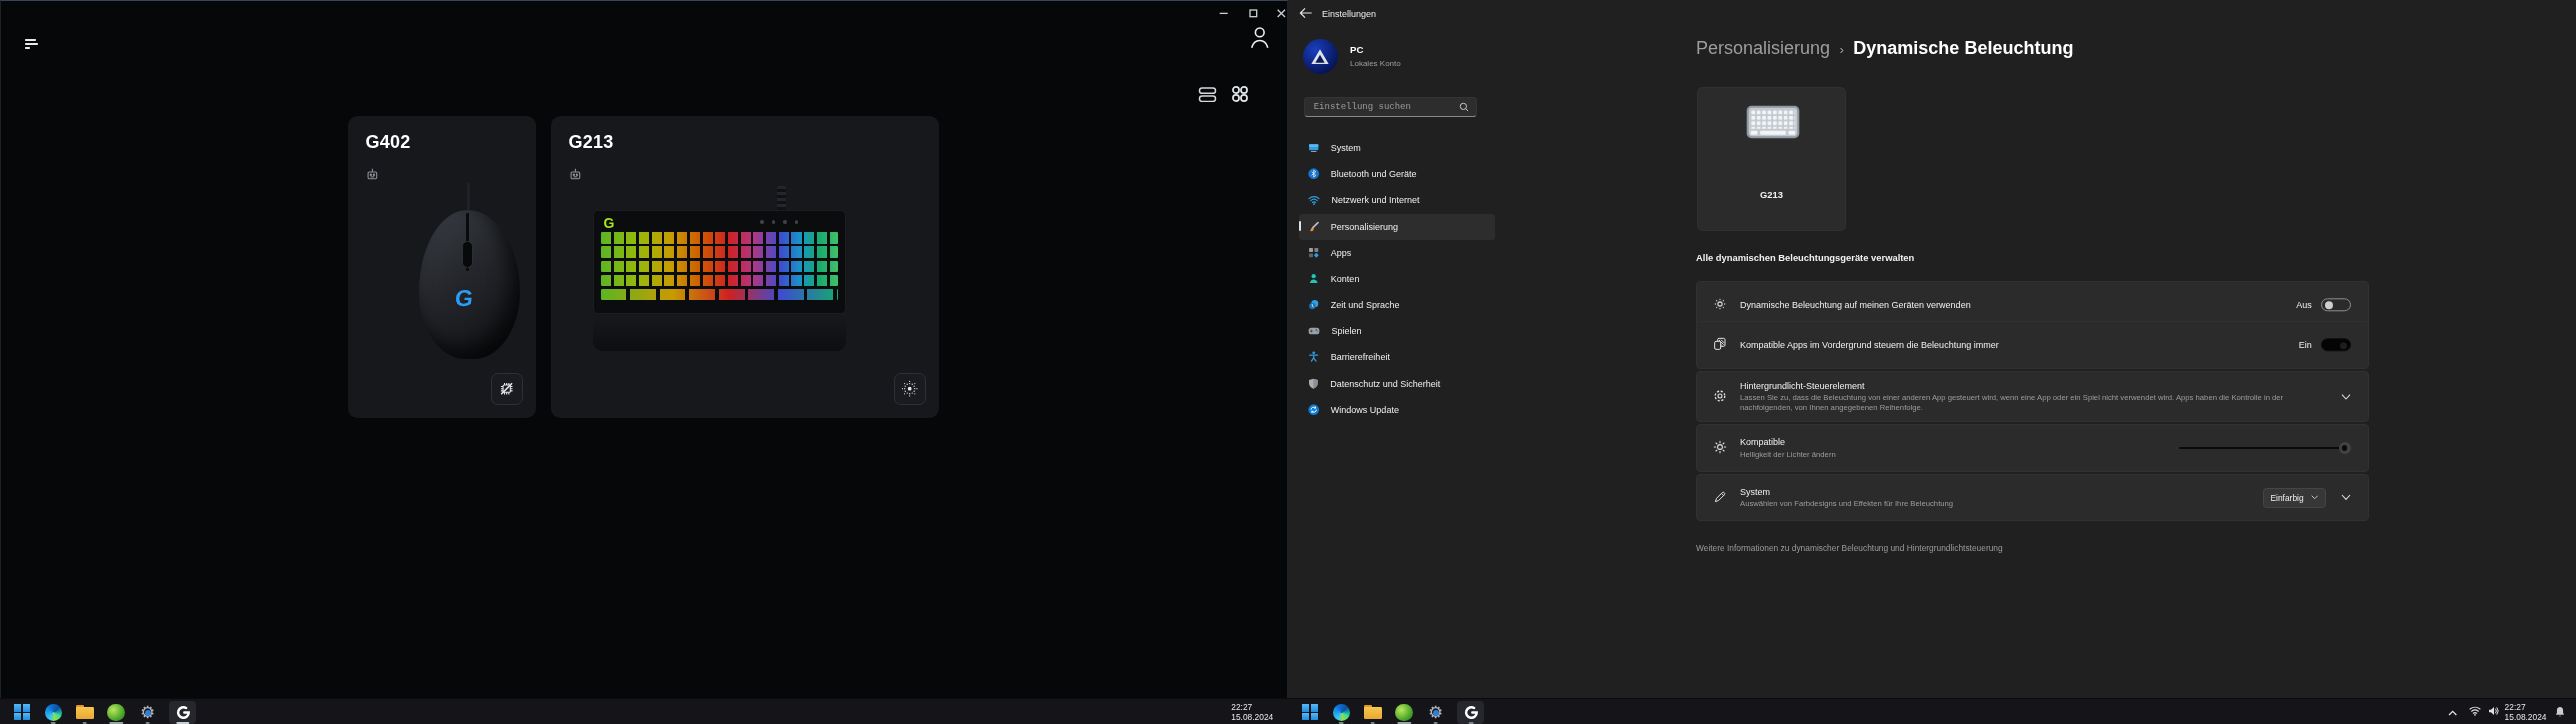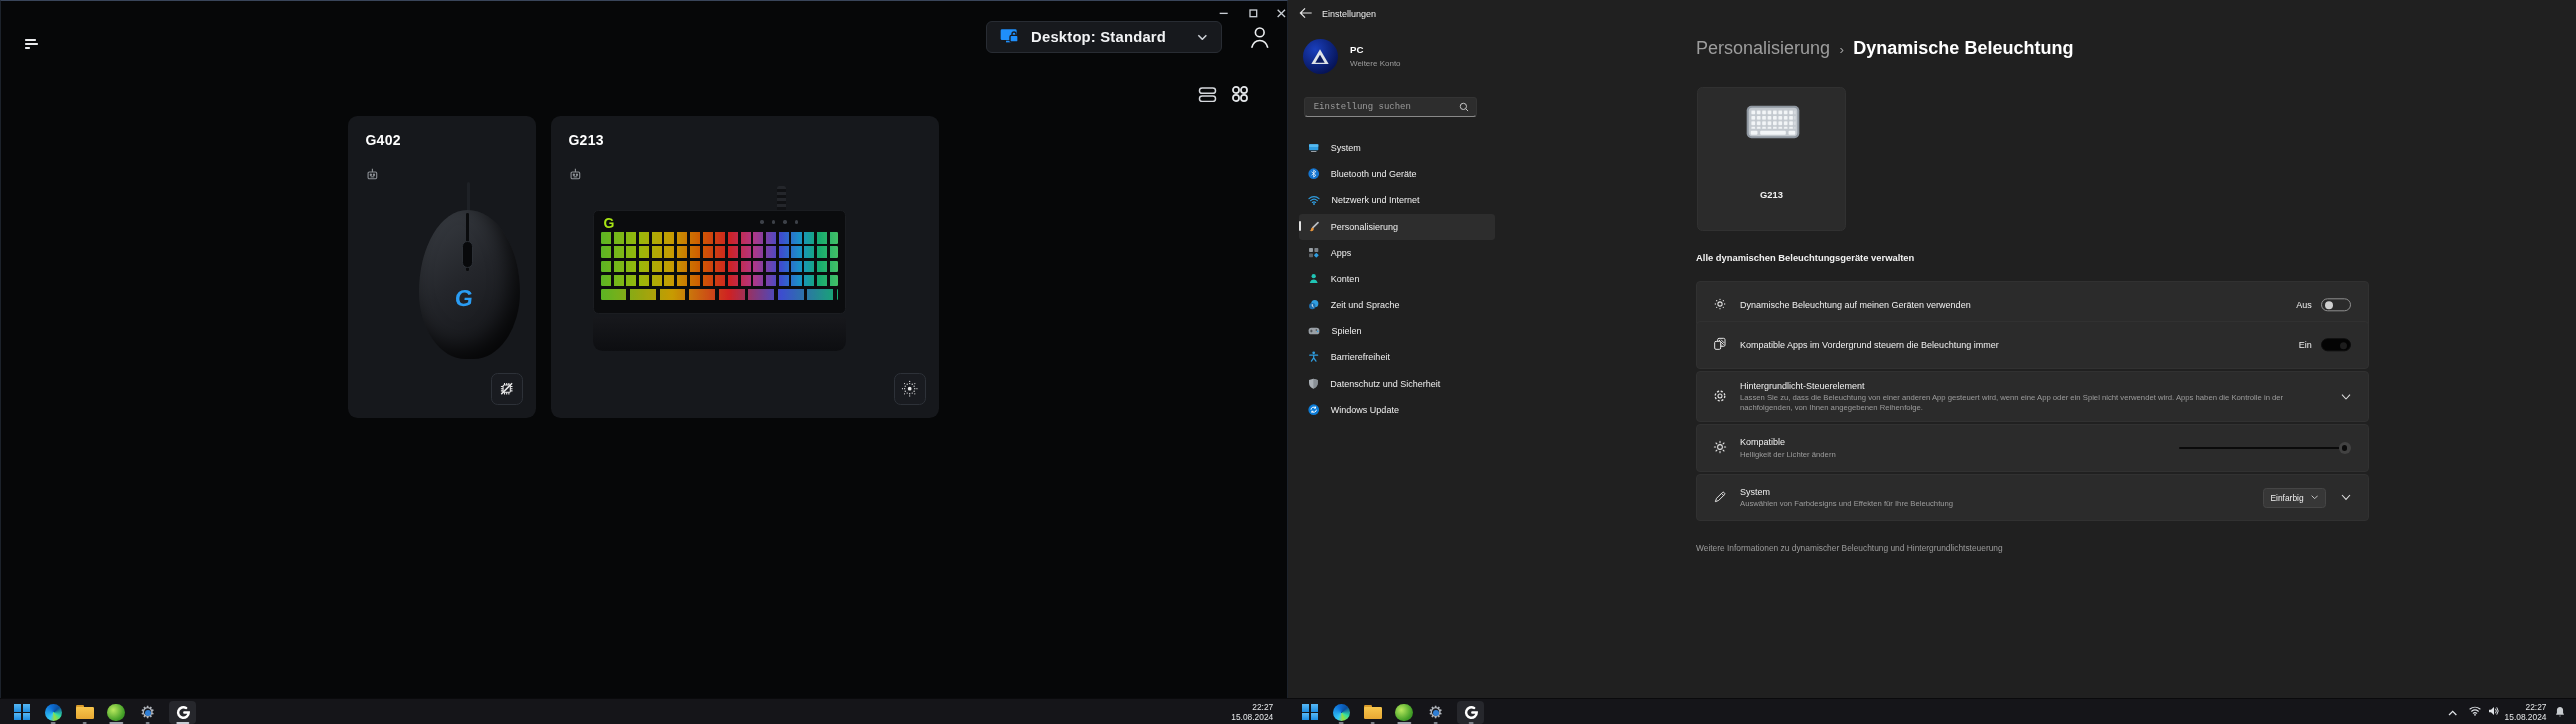--- a/index.html
+++ b/index.html
@@ -9,21 +9,21 @@
   #screen{position:relative;width:2576px;height:725px;background:#000}
 
   
   #monitor-left{position:absolute;left:0;top:0;width:1288px;height:725px;background:#000}
   #ghub-window{position:absolute;left:0;top:0;width:1288px;height:698px;background:#060708;border-top:1.3px solid #39455a;border-left:0.7px solid #1c222b;border-right:0.7px solid #1c222b}
   .hamburger span{display:block;height:2px;background:#e9eaec;border-radius:0.7px;margin-bottom:2px}
   #profile-pill{position:absolute;left:985px;top:20px;width:236px;height:32px;background:#17191d;border:0.7px solid #282c33;border-radius:6px;display:flex;align-items:center;padding:0 13.4px;gap:10.7px}
   #profile-pill .plabel{font-size:14.8px;font-weight:800;color:#f2f3f5;letter-spacing:0.2px;flex:1}
   .winctl{position:absolute;top:6.7px;display:flex;align-items:center;gap:17.4px}
   .gcard{position:absolute;top:115px;height:302px;background:#16181c;border-radius:9.4px}
-  .gtitle{position:absolute;left:17.4px;top:16px;font-size:14px;font-weight:800;color:#fff;letter-spacing:0.3px}
+  .gtitle{position:absolute;left:17.4px;top:16px;font-size:18px;font-weight:800;color:#fff;letter-spacing:0.3px}
   .gdev{position:absolute;left:17.4px;top:51px}
   .gbadge{position:absolute;right:13.4px;bottom:13.4px;width:32px;height:32px;border:0.7px solid #2d3138;border-radius:6.7px;display:flex;align-items:center;justify-content:center;background:#191b20}
   
   .mouse{position:absolute;left:64px;top:67px;width:114px;height:178px}
   .mouse .cable{position:absolute;left:55px;top:-1.3px;width:3.4px;height:32px;background:#1e2126;border-radius:2px}
   .mouse .mbody{position:absolute;left:6.7px;top:27px;width:101px;height:149px;border-radius:48% 52% 46% 46%/55% 55% 45% 45%;background:linear-gradient(145deg,#3a3e44 0%,#24262b 45%,#101114 100%);box-shadow:inset -9.4px -12px 20px rgba(0,0,0,.7)}
   .mouse .split{position:absolute;left:54px;top:29.5px;width:2.7px;height:58px;background:#0a0b0d;border-radius:1.3px}
   .mouse .wheel{position:absolute;left:50px;top:58px;width:10.7px;height:27px;background:#08090b;border:1.3px solid #2c3036;border-radius:5.4px}
   .mouse .glogo{position:absolute;left:43px;top:102px;font-size:23px;font-weight:800;color:#2a9df4;transform:skewX(-6deg)}
   
@@ -46,21 +46,21 @@
   .tb-ghub-box{width:27px;height:23px;background:#26272c;border-radius:4px;display:flex;align-items:center;justify-content:center;position:relative}
   .start-grid{display:grid;grid-template-columns:7.4px 7.4px;grid-template-rows:7.4px 7.4px;gap:1.3px}
   .start-grid i{background:linear-gradient(180deg,#57b8f5,#1d8ce0)}
   .edge-circle{width:17.4px;height:17.4px;border-radius:50%;background:conic-gradient(from 210deg,#35c8f5,#0d6fd8 35%,#0a4f9e 55%,#35e0a0 75%,#9adf3c 88%,#35c8f5)}
   .folder-ic{position:relative;width:18px;height:14px}
   .folder-ic::before{content:"";position:absolute;left:0;top:0;width:8.7px;height:4px;background:#d99b2b;border-radius:1.3px 1.3px 0 0}
   .folder-ic::after{content:"";position:absolute;left:0;top:2px;width:18px;height:12px;background:linear-gradient(180deg,#f8c64d,#e8a833);border-radius:1.3px}
   .green-circle{width:17.4px;height:17.4px;border-radius:50%;background:radial-gradient(circle at 35% 35%,#b9e95e,#44a028 65%,#2c7a1b)}
   .gear-ic{position:relative;font-size:17px;color:#b0b4ba;line-height:1}
   .gear-ic::after{content:"";position:absolute;left:50%;top:54%;width:6px;height:6px;margin:-3px 0 0 -3px;border-radius:50%;background:#2f7fd6}
-  .tb-clock{position:absolute;right:14.8px;top:3.4px;text-align:right;color:#e7e9eb;font-size:8.4px;line-height:10px}
+  .tb-clock{position:absolute;right:14.8px;top:3.4px;text-align:left;color:#e7e9eb;font-size:8.4px;line-height:10px}
   .tray-ic{position:absolute;top:7.4px}
 
   
   #monitor-right{position:absolute;left:1288px;top:0;width:1024px;height:725px;background:#000}
   #settings-window{position:absolute;left:0;top:0;width:1288px;height:698px;background:#202020}
   #settings-title{position:absolute;left:34px;top:9.4px;font-size:9px;color:#ececec}
   #avatar{position:absolute;left:14.8px;top:39px;width:35px;height:35px;border-radius:50%;background:radial-gradient(circle at 35% 30%,#1a3fbd,#061457 75%);display:flex;align-items:center;justify-content:center}
   #acct-name{position:absolute;left:62px;top:44px;font-size:9.7px;font-weight:700;color:#fff}
   #acct-sub{position:absolute;left:62px;top:59px;font-size:8px;color:#9d9d9d}
   #search-box{position:absolute;left:16px;top:97px;width:173px;height:19.5px;background:#2d2d2d;border:0.7px solid #343434;border-bottom:0.7px solid #898989;border-radius:3.4px;display:flex;align-items:center;padding:0 6.7px}
@@ -115,32 +115,20 @@
               <line x1="1" y1="8" x2="13" y2="8" stroke="#c9ced4" stroke-width="2"></line>
             </svg></div>
         <div style="width:29.5px;text-align:center"><svg width="8.7" height="8.7" viewBox="0 0 13 13">
               <rect x="1.5" y="1.5" width="10" height="10" fill="none" stroke="#c9ced4" stroke-width="2"></rect>
             </svg></div>
         <div style="width:27px;text-align:center"><svg width="8.7" height="8.7" viewBox="0 0 13 13">
               <path d="M1 1l11 11M12 1L1 12" stroke="#c9ced4" stroke-width="2"></path>
             </svg></div>
       </div>
 
-      <div id="profile-pill">
-        <svg width="20" height="17.4" viewBox="0 0 30 26">
-          <rect x="1" y="2" width="24" height="16" rx="2" fill="#1f8ffb"></rect>
-          <rect x="9" y="19" width="8" height="2.5" fill="#1f8ffb"></rect>
-          <rect x="15" y="11" width="12" height="10" rx="2" fill="#1f8ffb" stroke="#17191d" stroke-width="2"></rect>
-          <path d="M18 11v-2a3 3 0 0 1 6 0v2" fill="none" stroke="#17191d" stroke-width="2"></path>
-        </svg>
-        <span class="plabel">Desktop: Standard</span>
-        <svg width="10.7" height="6.7" viewBox="0 0 16 10">
-            <polyline points="2,2 8,8 14,2" fill="none" stroke="#cfd3d8" stroke-width="2.2"></polyline>
-          </svg>
-      </div>
 
       <div class="abs" style="left:1248px;top:24px">
         <svg width="21.5" height="25.5" viewBox="0 0 32 38">
             <circle cx="16" cy="11" r="6.5" fill="none" stroke="#eceef0" stroke-width="2.4"></circle>
             <path d="M4 34c2-8 6.5-11 12-11s10 3 12 11" fill="none" stroke="#eceef0" stroke-width="2.4"></path>
           </svg>
       </div>
 
       <div class="abs" style="left:1197px;top:85px">
         <svg width="19" height="17.4" viewBox="0 0 28 26">
@@ -293,21 +281,21 @@
       </div>
       <div id="settings-title">Einstellungen</div>
 
       <div id="avatar">
         <svg width="20" height="17.4" viewBox="0 0 30 26">
             <path d="M15 2L28 24H2z" fill="#dfe3e8"></path>
             <path d="M15 10l7 12H8z" fill="#0a1a60"></path>
           </svg>
       </div>
       <div id="acct-name">PC</div>
-      <div id="acct-sub">Weitere Konto</div>
+      <div id="acct-sub">Lokales Konto</div>
 
       <div id="search-box">
         <input type="text" placeholder="Einstellung suchen" style="">
         <svg width="10" height="10" viewBox="0 0 16 16">
             <circle cx="7" cy="7" r="5" fill="none" stroke="#c6c6c6" stroke-width="1.6"></circle>
             <line x1="10.8" y1="10.8" x2="14.5" y2="14.5" stroke="#c6c6c6" stroke-width="1.6"></line>
           </svg>
       </div>
 
       <div class="nav-item" style="top:136px">

